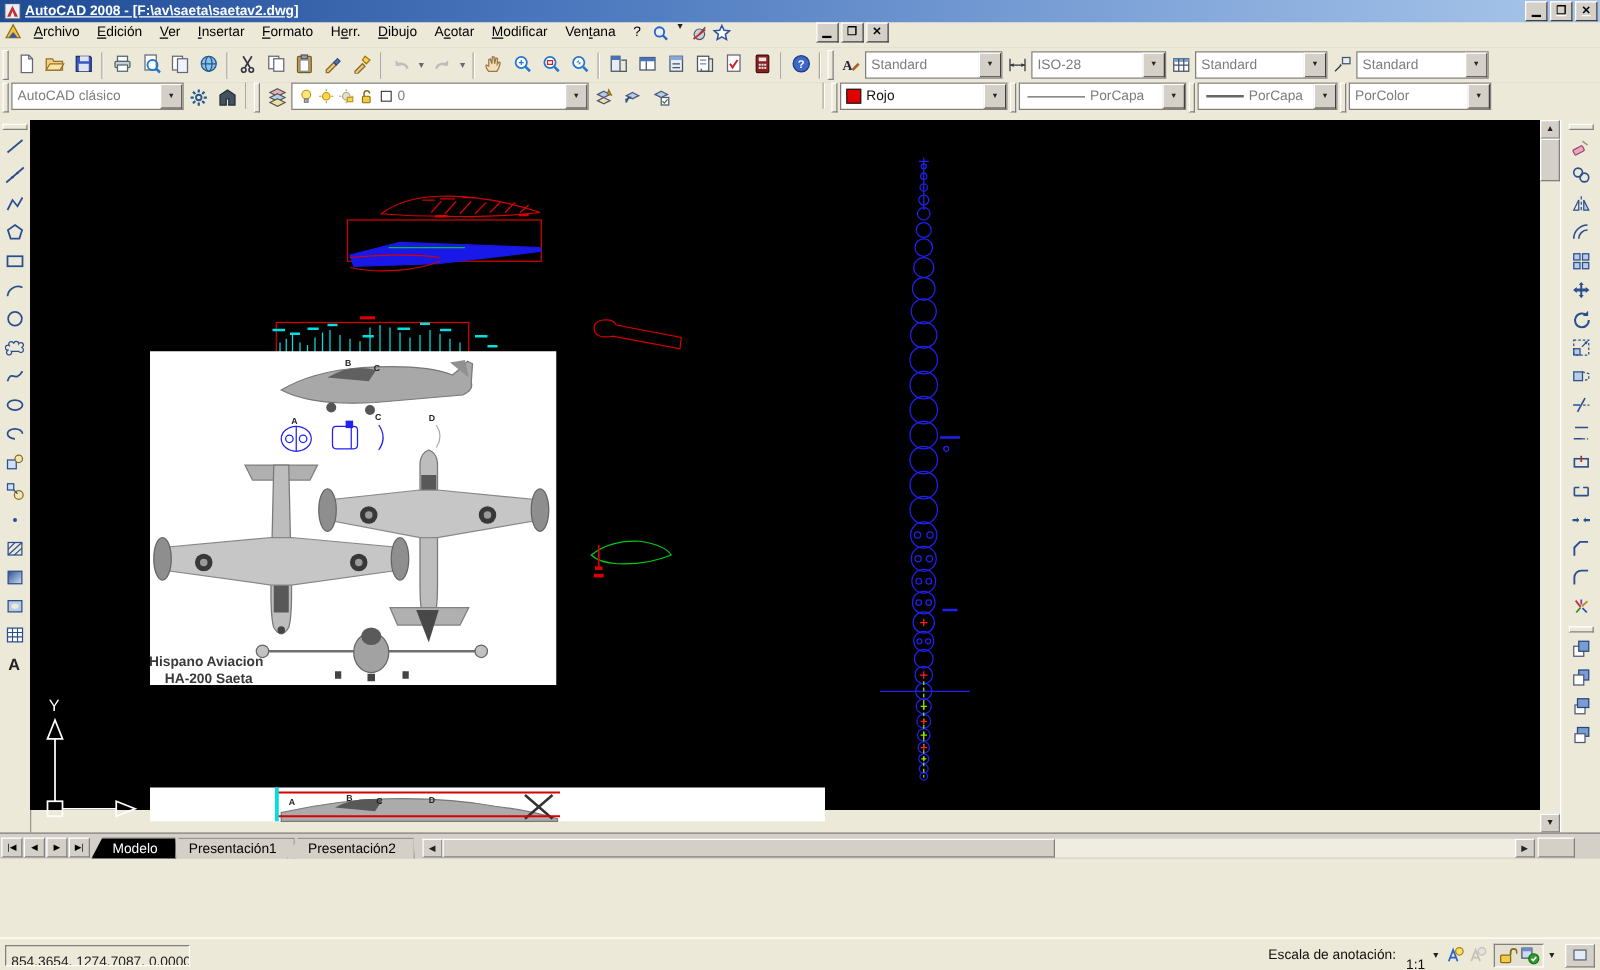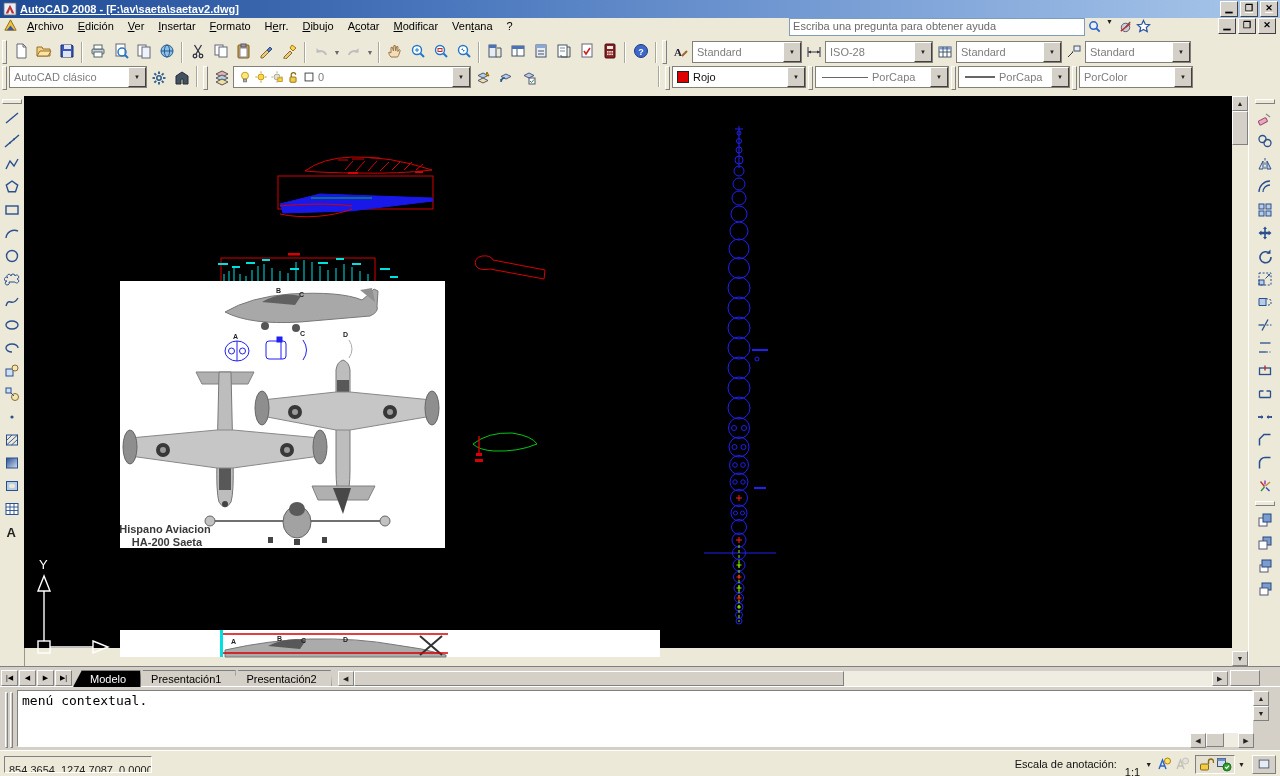--- a/index.html
+++ b/index.html
@@ -126,21 +126,20 @@
         <span class="menuitem"><u>V</u>er</span>
         <span class="menuitem"><u>I</u>nsertar</span>
         <span class="menuitem"><u>F</u>ormato</span>
         <span class="menuitem">H<u>e</u>rr.</span>
         <span class="menuitem"><u>D</u>ibujo</span>
         <span class="menuitem">A<u>c</u>otar</span>
         <span class="menuitem"><u>M</u>odificar</span>
         <span class="menuitem">Ven<u>t</u>ana</span>
         <span class="menuitem">?</span>
       </span>
-    <span class="searchbox">Escriba una pregunta para obtener ayuda</span>
     <span class="menu-ico">
       <svg viewBox="0 0 16 16" width="15" height="15">
           <circle cx="7" cy="7" r="4" fill="#e8f0fa" stroke="#2a62c8" stroke-width="1.6"></circle>
           <line x1="10" y1="10" x2="13.5" y2="13.5" stroke="#2a62c8" stroke-width="2"></line>
         </svg>
     </span>
     <span class="dropcaret">▼</span>
     <span class="menu-ico">
       <svg viewBox="0 0 16 16" width="15" height="15">
           <circle cx="8" cy="9" r="4.5" fill="#c8d0dc" stroke="#556"></circle>
@@ -1034,40 +1033,20 @@
       </span>
     <span class="hscroll">
       <span class="sbtn">◀</span>
       <span class="hthumb"></span>
       <span class="htrack"></span>
       <span class="sbtn">▶</span>
     </span>
     <span class="corner"></span>
   </div>
 
-  <div class="cmdwin">
-    <div class="cmdgrip">
-        <div></div>
-        <div></div>
-      </div>
-    <div class="cmdtext">
-      <div>menú contextual.</div>
-      <div style="position:absolute;left:4px;bottom:2px;right:80px;height:16px;"></div>
-    </div>
-    <div class="cmdvscroll">
-      <div class="sbtn">▲</div>
-      <div class="sbtn">▼</div>
-    </div>
-    <div class="cmdhscroll">
-      <span class="sbtn">◀</span>
-      <span class="cmdhthumb"></span>
-      <span class="cmdhtrack"></span>
-      <span class="sbtn">▶</span>
-    </div>
-  </div>
 
   <div class="statusbar">
     <div class="coords">854.3654, 1274.7087, 0.0000</div>
     <span style="flex:1"></span>
     <span style="color:#111;">Escala de anotación:</span>
     <span style="margin:16px 2px 0 8px;color:#111;">1:1</span>
     <span class="dropcaret">▼</span>
     <span class="st-ico">
       <svg viewBox="0 0 16 16" width="16" height="16">
           <path d="M3 13L6.5 4 10 13M4.5 10h4" fill="none" stroke="#2a62c8" stroke-width="1.4"></path>

